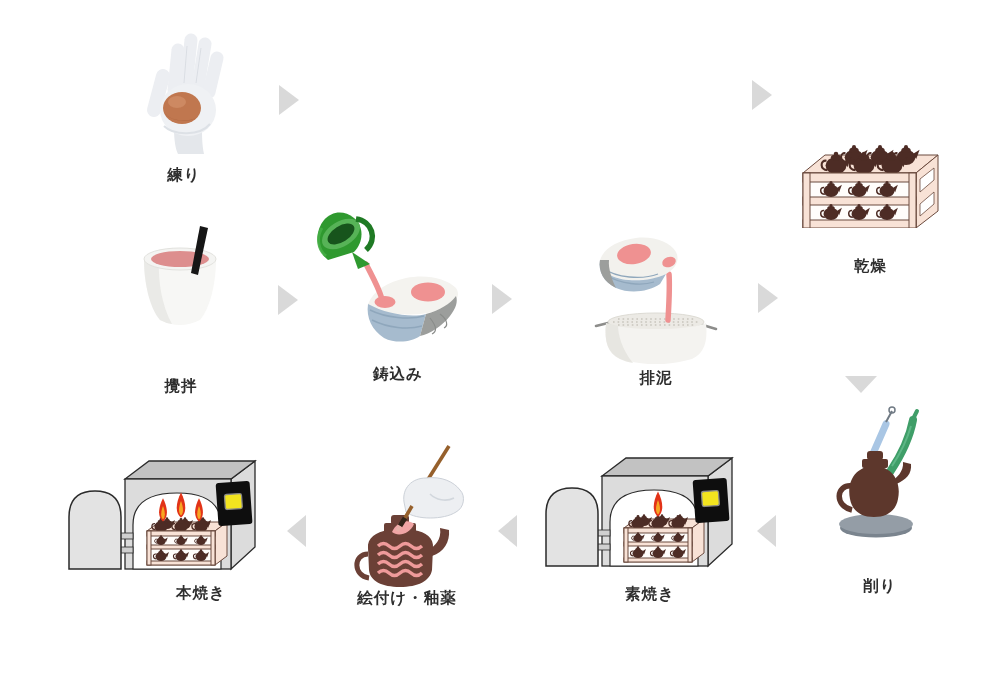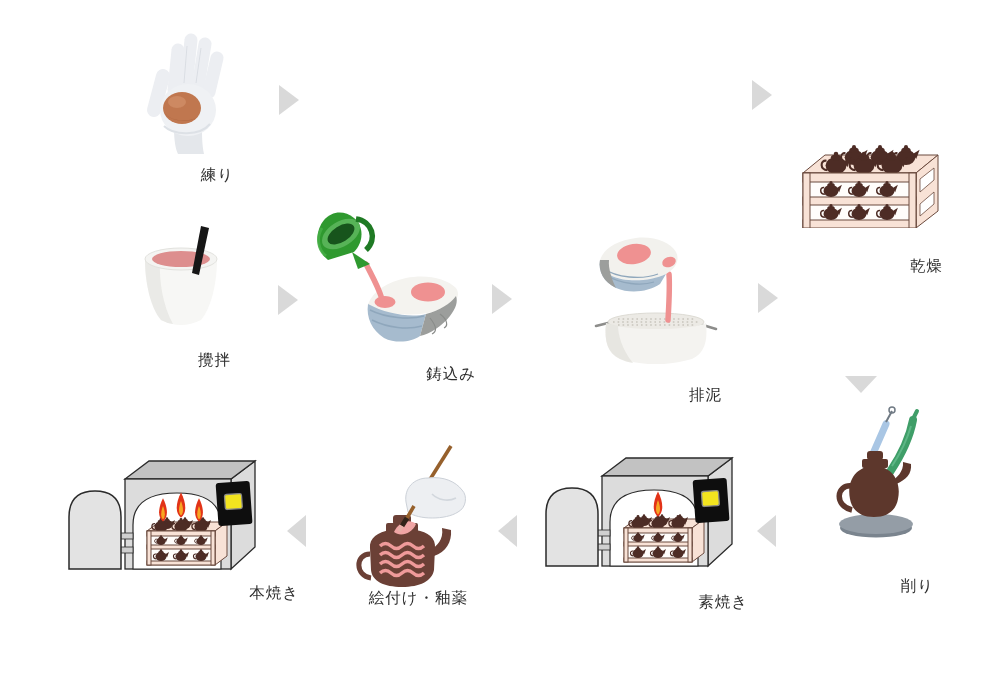--- a/index.html
+++ b/index.html
@@ -5,31 +5,31 @@
   :root{
     --background:#ffffff; --arrow:#d9d9d9; --label-text:#2e2e2e;
     --teapot-brown:#4d2c25; --rack-pink:#f8e2d6; --rack-outline:#6b4a3e;
     --slip-pink:#ef9191; --pitcher-green:#2f992f; --kiln-gray:#dcdcdc;
     --flame-red:#e23318; --flame-orange:#f6a623; --button-yellow:#f2e41f;
     --tool-blue:#a9c6e4; --tool-green:#3f9e68;
   }
   html,body{margin:0;padding:0;background:var(--background);}
   .canvas{position:relative;width:1000px;height:674px;background:var(--background);
     overflow:hidden;font-family:"DejaVu Sans","Liberation Sans",sans-serif;}
-  .step{position:absolute;display:flex;flex-direction:column;align-items:flex-end;}
+  .step{position:absolute;display:flex;flex-direction:column;align-items:center;font-weight:bold;}
   .step .label{font-size:15.5px;line-height:1.15;color:var(--label-text);
     letter-spacing:1px;text-align:center;white-space:nowrap;}
   .s-neri{left:134px;top:28px;width:100px}    .s-neri .label{margin-top:13px}
   .s-futa{left:448px;top:42px;width:162px}    .s-futa .label{margin-top:10px}
   .s-kansou{left:798px;top:125px;width:145px} .s-kansou .label{margin-top:30px}
-  .s-kakuhan{left:131px;top:226px;width:100px}.s-kakuhan .label{margin-top:20px}
+  .s-kakuhan{left:131px;top:226px;width:100px}.s-kakuhan .label{margin-top:46px}
   .s-ikomi{left:308px;top:206px;width:156px}  .s-ikomi .label{margin-top:20px;transform:translateX(12px)}
-  .s-haidei{left:590px;top:230px;width:132px} .s-haidei .label{margin-top:23px}
+  .s-haidei{left:590px;top:230px;width:132px} .s-haidei .label{margin-top:6px}
   .s-kezuri{left:826px;top:404px;width:108px} .s-kezuri .label{margin-top:36px}
-  .s-suyaki{left:540px;top:450px;width:196px} .s-suyaki .label{margin-top:24px;transform:translateX(12px)}
+  .s-suyaki{left:540px;top:450px;width:196px} .s-suyaki .label{margin-top:16px;transform:translateX(12px)}
   .s-etsuke{left:346px;top:442px;width:122px} .s-etsuke .label{margin-top:-2px}
   .s-honyaki{left:63px;top:453px;width:196px} .s-honyaki .label{margin-top:12px;transform:translateX(40px)}
 
   .arrow{position:absolute;width:0;height:0}
   .arrow.right{border-top:15px solid transparent;border-bottom:15px solid transparent;border-left:20px solid var(--arrow)}
   .arrow.left {border-top:16px solid transparent;border-bottom:16px solid transparent;border-right:19px solid var(--arrow)}
   .arrow.down {border-left:16px solid transparent;border-right:16px solid transparent;border-top:17px solid var(--arrow)}
   .a1{left:279px;top:85px}  .a2{left:752px;top:80px}  .a3{left:278px;top:285px}
   .a4{left:492px;top:284px} .a5{left:758px;top:283px} .a6{left:845px;top:376px}
   .a7{left:757px;top:515px} .a8{left:498px;top:515px} .a9{left:287px;top:515px}

